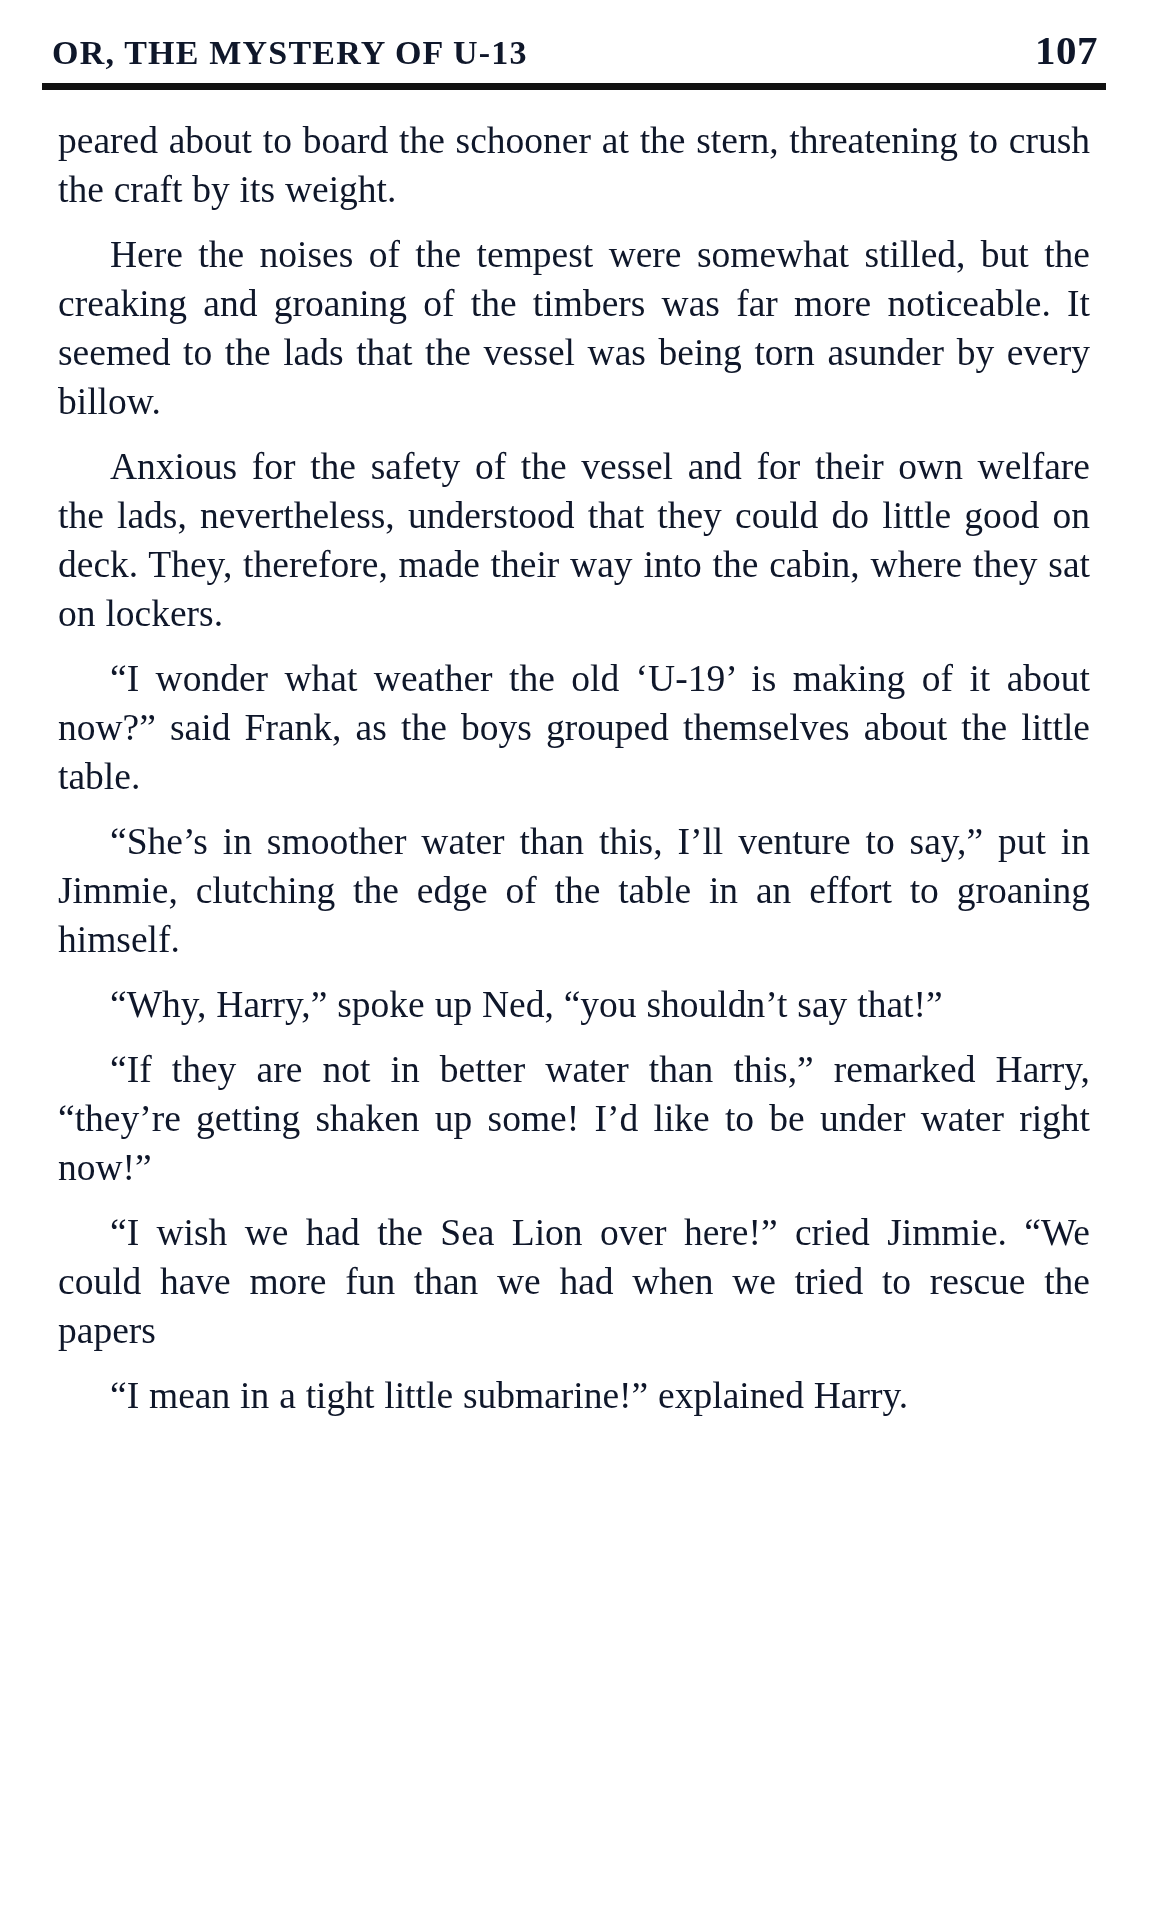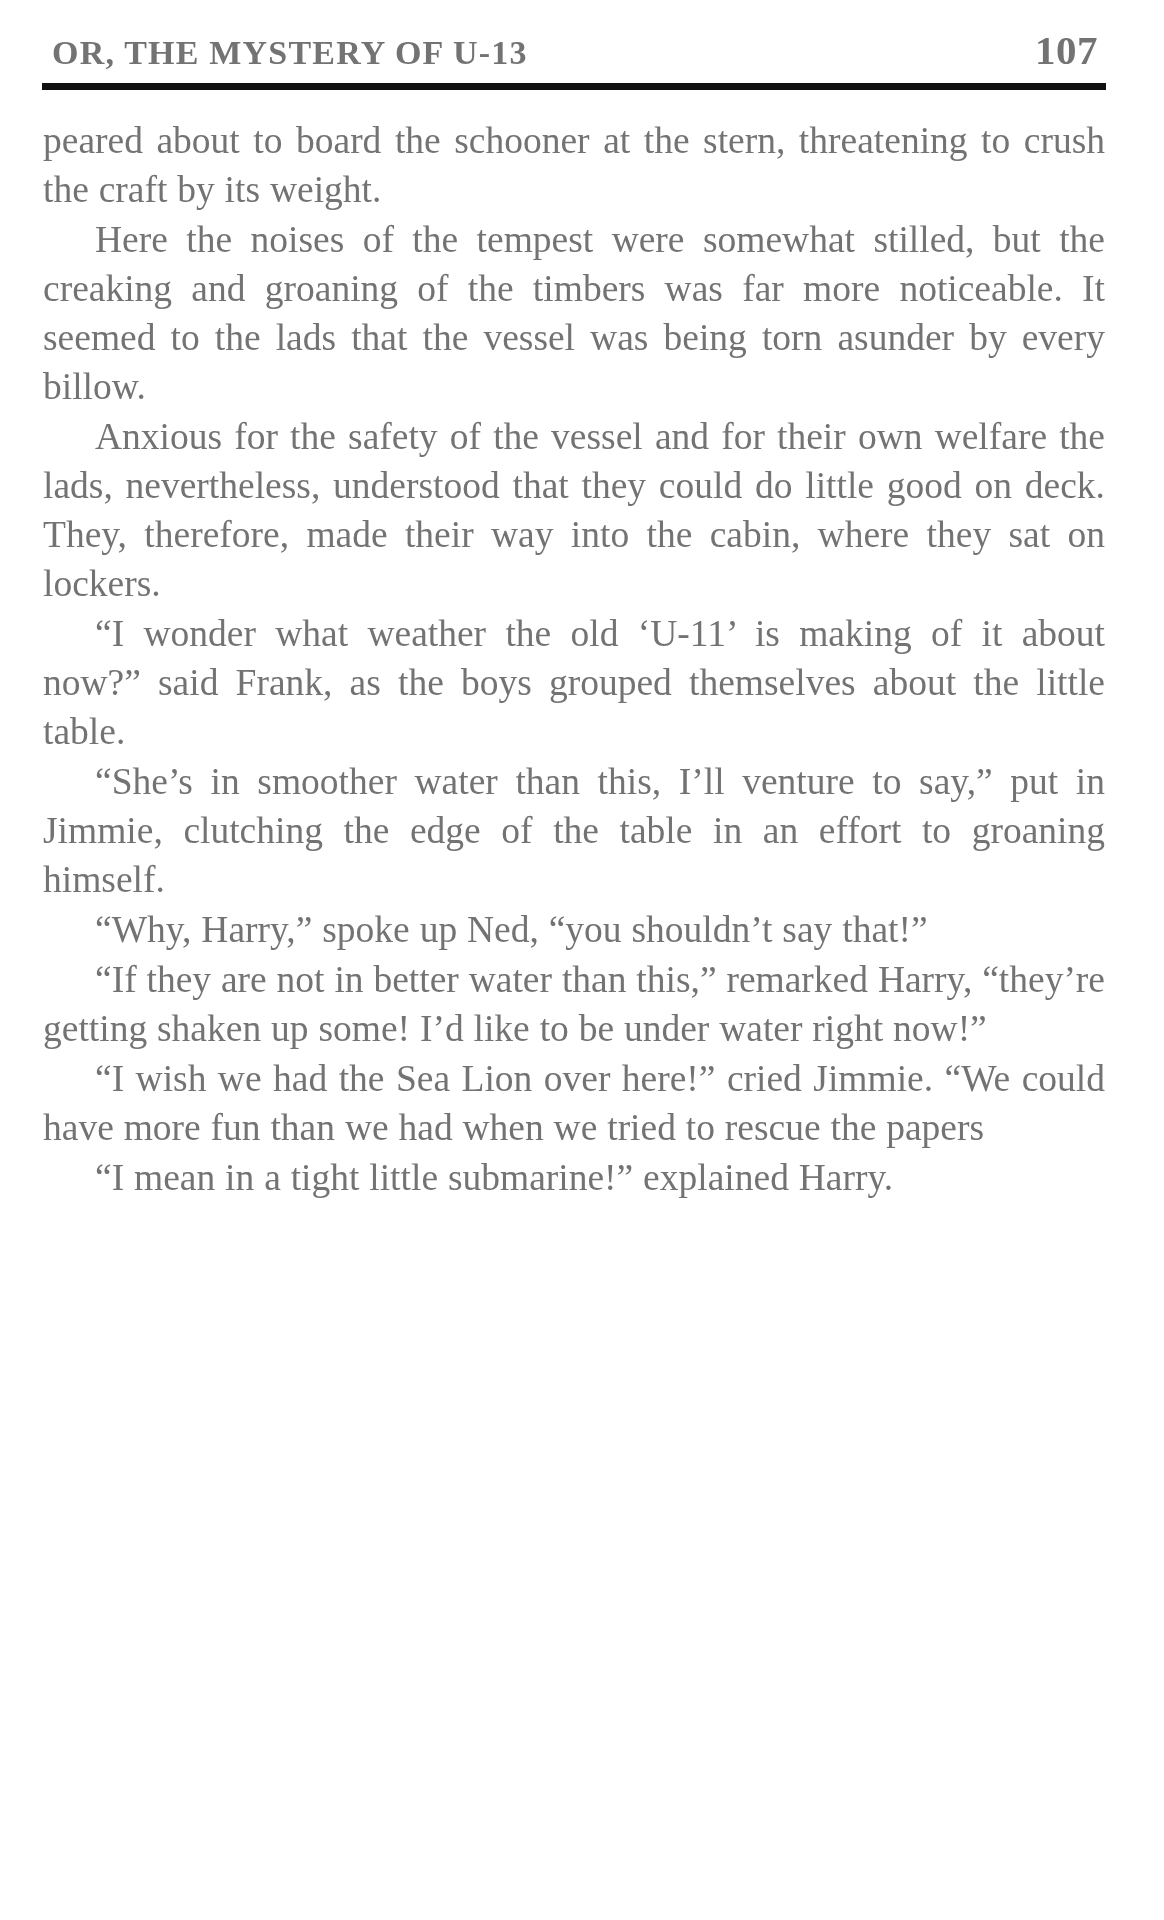--- a/index.html
+++ b/index.html
@@ -8,21 +8,21 @@
     background: #ffffff;
   }
   .page {
     position: relative;
     width: 1164px;
     height: 1920px;
     background: #ffffff;
     box-sizing: border-box;
     padding: 26px 58px 0 42px;
     font-family: "Liberation Serif", "DejaVu Serif", serif;
-    color: #737373;
+    color: #0f172a;
     overflow: hidden;
   }
   .header {
     display: flex;
     align-items: baseline;
     justify-content: space-between;
     padding: 0 8px 0 10px;
   }
   .running-head {
     font-size: 34px;
@@ -45,21 +45,21 @@
     margin-top: 26px;
     font-size: 37.5px;
     line-height: 49px;
     text-align: justify;
     text-justify: inter-word;
     -webkit-hyphens: none;
     hyphens: none;
     word-spacing: 0.5px;
   }
   .body-text p {
-    margin: 1px;
+    margin: 16px;
     text-indent: 52px;
   }
   .body-text p.no-indent {
     text-indent: 0;
   }
   .body-text p:last-child {
     text-align: justify;
   }
 </style>
 </head>
@@ -71,21 +71,21 @@
     <div class="running-head">OR, THE MYSTERY OF U-13</div>
     <div class="folio">107</div>
   </div>
 
   <div class="rule"></div>
 
   <div class="body-text">
     <p class="no-indent">peared about to board the schooner at the stern, threatening to crush the craft by its weight.</p>
     <p>Here the noises of the tempest were somewhat stilled, but the creaking and groaning of the timbers was far more noticeable. It seemed to the lads that the vessel was being torn asunder by every billow.</p>
     <p>Anxious for the safety of the vessel and for their own welfare the lads, nevertheless, understood that they could do little good on deck. They, therefore, made their way into the cabin, where they sat on lockers.</p>
-    <p>“I wonder what weather the old ‘U-11’ is making of it about now?” said Frank, as the boys grouped themselves about the little table.</p>
+    <p>“I wonder what weather the old ‘U-19’ is making of it about now?” said Frank, as the boys grouped themselves about the little table.</p>
     <p>“She’s in smoother water than this, I’ll venture to say,” put in Jimmie, clutching the edge of the table in an effort to groaning himself.</p>
     <p>“Why, Harry,” spoke up Ned, “you shouldn’t say that!”</p>
     <p>“If they are not in better water than this,” remarked Harry, “they’re getting shaken up some!  I’d like to be under water right now!”</p>
     <p>“I wish we had the Sea Lion over here!” cried Jimmie.  “We could have more fun than we had when we tried to rescue the papers</p>
     <p>“I mean in a tight little submarine!” explained Harry.</p>
   </div>
 
 </div>
 
 </body></html>

